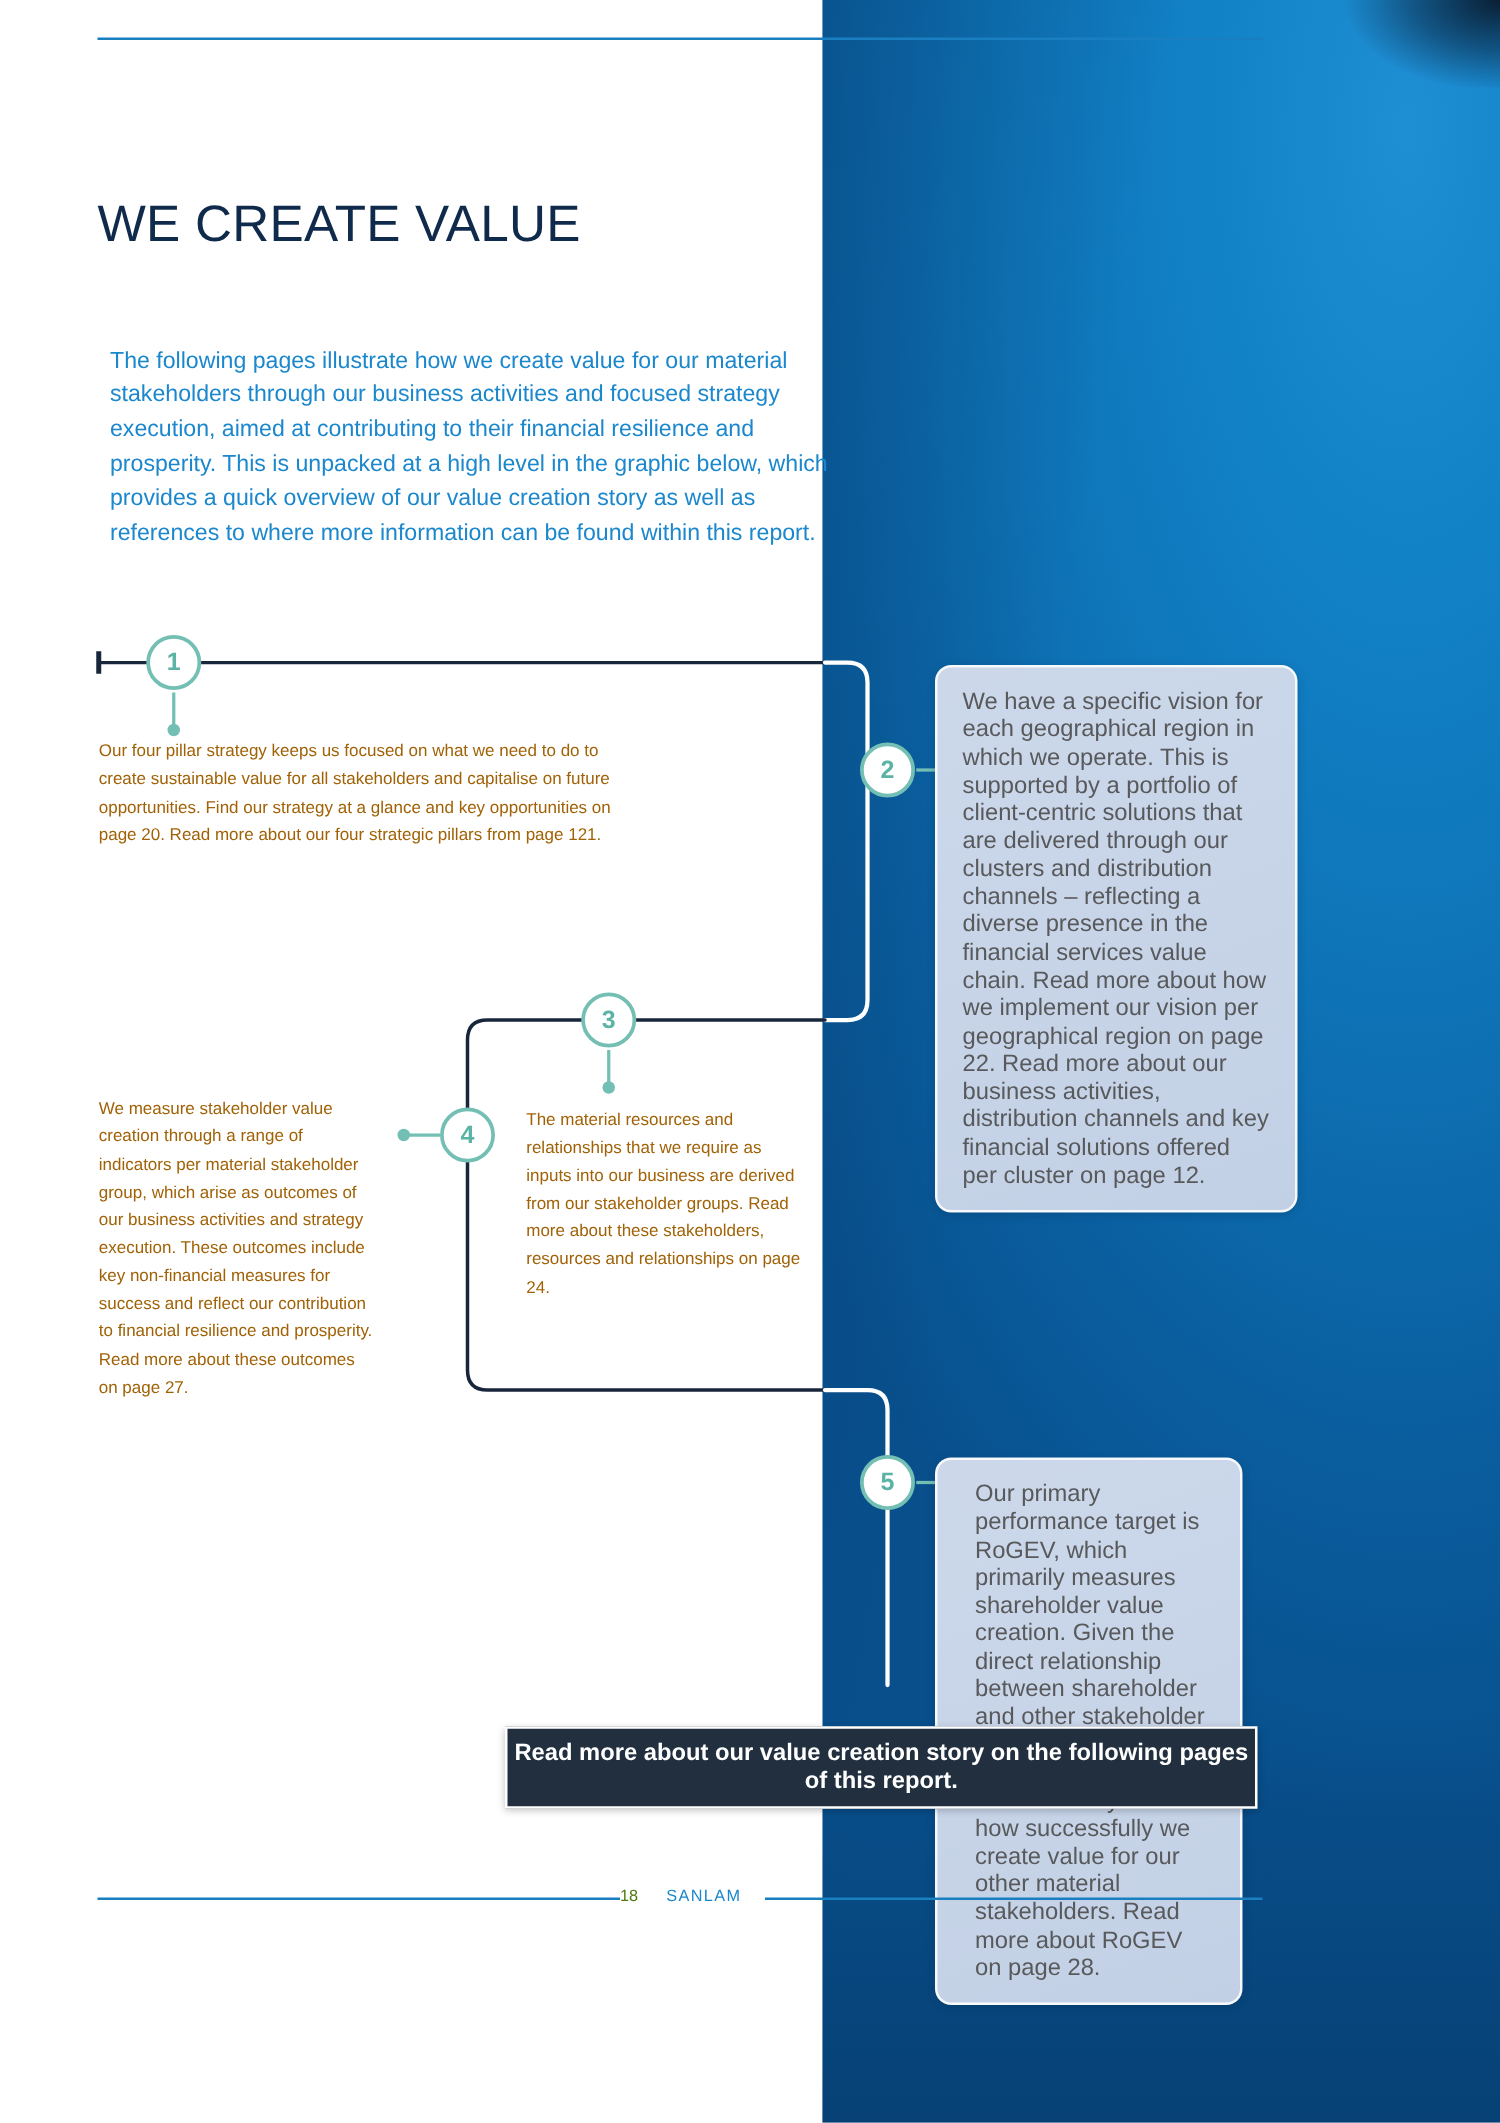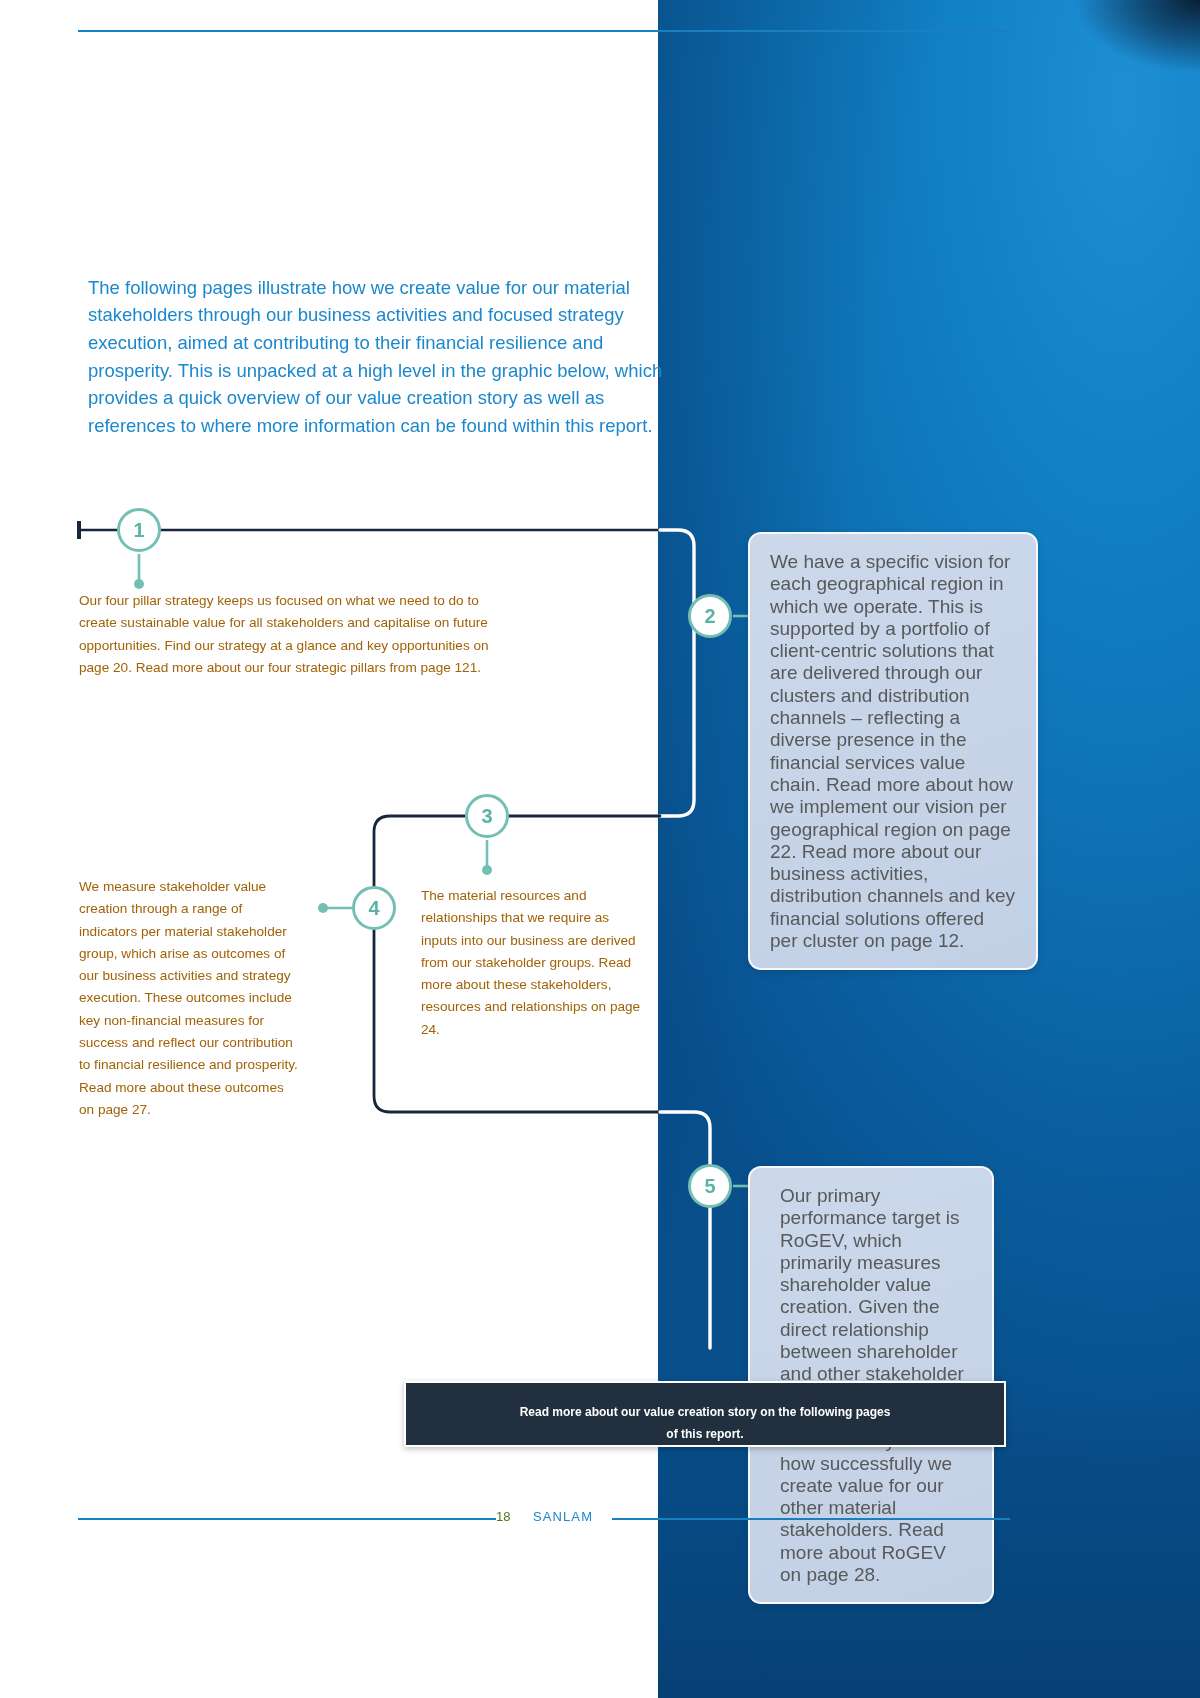--- a/index.html
+++ b/index.html
@@ -78,22 +78,22 @@
     box-sizing:border-box;
     padding:17px 20px 16px 20px;
     font-size:19px;line-height:22.3px;color:#58595b;
     box-shadow:0 2px 7px rgba(4,40,75,.22);
   }
 
   
   #banner{
     position:absolute;left:404px;top:1381px;width:602px;height:66px;
     background:#212f3f;border:2px solid #ffffff;box-sizing:border-box;
-    display:flex;align-items:flex-end;justify-content:center;
-    color:#ffffff;font-size:12px;font-weight:700;line-height:22px;text-align:center;
+    display:flex;align-items:center;justify-content:center;
+    color:#ffffff;font-size:19px;font-weight:700;line-height:22px;text-align:center;
     box-shadow:0 2px 6px rgba(0,0,0,.25);
   }
 
   
   #footer{position:absolute;left:0;top:1507px;width:1200px;height:24px;}
   #footer-rule-left{position:absolute;left:78px;top:11px;width:418px;height:1.6px;background:#1a7fc1;}
   #footer-rule-right{position:absolute;left:612px;top:11px;width:398px;height:1.6px;background:#1a7fc1;}
   #footer-page{position:absolute;left:496px;top:2px;font-size:13px;color:#4d7c0f;}
   #footer-brand{position:absolute;left:533px;top:2px;font-size:13px;color:#1b87cd;letter-spacing:1.1px;}
 </style>
@@ -101,20 +101,21 @@
 <body>
 
 <div id="blue-panel">
   <div id="corner-sheen"></div>
   <div id="bottom-sheen"></div>
 </div>
 
 <div id="header-rule"></div>
 
 <h1 id="page-title">
+  <div>WE CREATE VALUE</div>
 </h1>
 
 <p id="intro">The following pages illustrate how we create value for our material stakeholders through our business activities and focused strategy execution, aimed at contributing to their financial resilience and prosperity. This is unpacked at a high level in the graphic below, which provides a quick overview of our value creation story as well as references to where more information can be found within this report.</p>
 
 <svg id="wires" viewBox="0 0 1200 1698" xmlns="http://www.w3.org/2000/svg">
 
   <line x1="79" y1="521" x2="79" y2="539" stroke="#18263c" stroke-width="4"></line>
 
   <line x1="79" y1="530" x2="660" y2="530" stroke="#18263c" stroke-width="2.6"></line>
 

